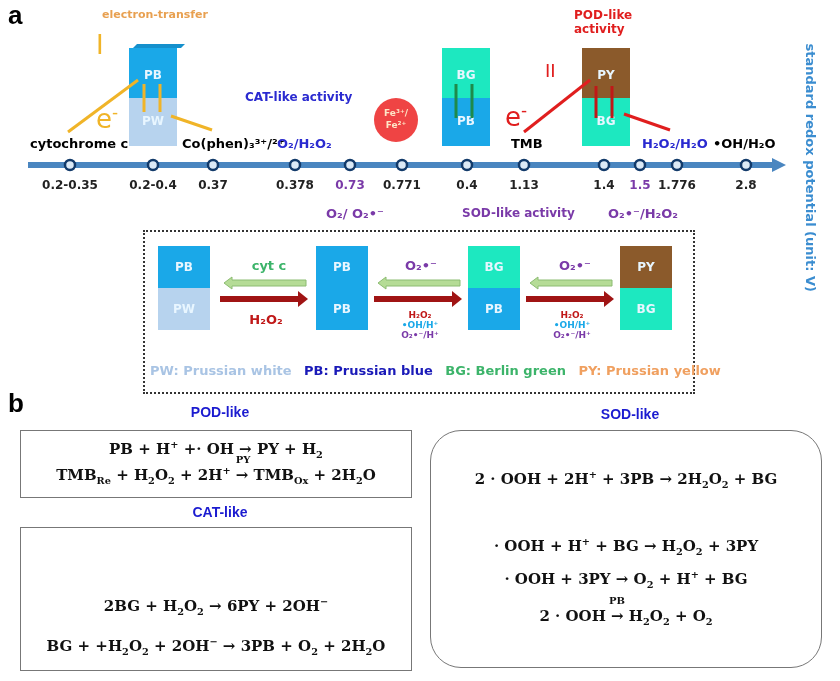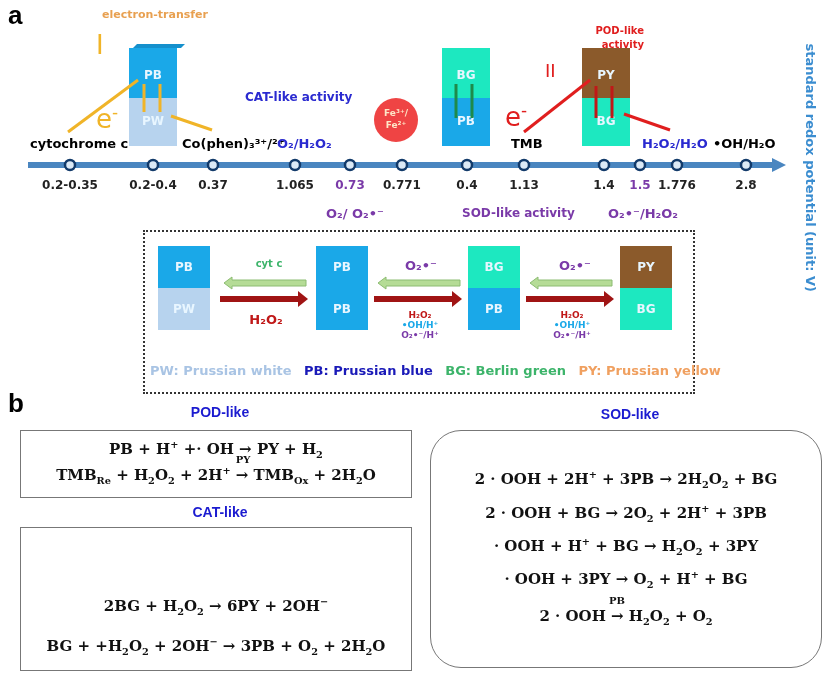--- a/index.html
+++ b/index.html
@@ -16,21 +16,21 @@
   .blk-label { position:absolute; left:0; right:0; text-align:center; color:#e8f6ff; font-family:"DejaVu Sans", sans-serif; font-weight:bold; font-size:12px; }
   .legend span { font-family:"DejaVu Sans", sans-serif; font-weight:bold; font-size:13px; margin-right:8px; }
 </style>
 </head>
 <body>
 
 <div class="abs panel-label" style="left:8px;top:0px;">a</div>
 
 <div class="abs cal" style="left:102px;top:8px;font-size:11px;color:#e8a050;">electron-transfer</div>
 
-<div class="abs cal" style="left:574px;top:24px;width:70px;font-size:10px;color:#e01e1e;text-align:right;line-height:14px;">POD-like activity</div>
+<div class="abs cal" style="left:574px;top:8px;width:70px;font-size:12px;color:#e01e1e;text-align:left;line-height:14px;">POD-like activity</div>
 
 <div class="abs cal" style="left:245px;top:90px;font-size:12px;color:#2a2ad0;">CAT-like activity</div>
 
 <div class="abs cal" style="left:462px;top:206px;font-size:12px;color:#7a3aa8;">SOD-like activity</div>
 
 <div class="abs" style="left:96px;top:30px;font-size:26px;color:#f0b428;font-family:'DejaVu Sans',sans-serif;">I</div>
 <div class="abs" style="left:96px;top:102px;font-size:26px;color:#f0b428;font-family:'DejaVu Sans',sans-serif;"><span>e</span><sup>-</sup></div>
 
 <div class="abs" style="left:545px;top:60px;font-size:18px;color:#e01e1e;font-family:'DejaVu Sans',sans-serif;">II</div>
 <div class="abs" style="left:505px;top:100px;font-size:26px;color:#e01e1e;font-family:'DejaVu Sans',sans-serif;"><span>e</span><sup>-</sup></div>
@@ -105,21 +105,21 @@
 <div class="abs couple" style="left:182px;top:136px;"><span>Co(phen)₃³⁺/²⁺</span></div>
 <div class="abs couple" style="left:277px;top:136px;color:#2a2ad0;"><span>O₂/H₂O₂</span></div>
 <div class="abs couple" style="left:511px;top:136px;"><span>TMB</span></div>
 <div class="abs couple" style="left:642px;top:136px;color:#2a2ad0;"><span>H₂O₂/H₂O</span></div>
 <div class="abs couple" style="left:713px;top:136px;"><span>•OH/H₂O</span></div>
 
 <div id="tick-row">
     <div class="abs val" style="left: 35px; top: 178px; width: 70px; color: rgb(34, 34, 34);">0.2-0.35</div>
     <div class="abs val" style="left: 118px; top: 178px; width: 70px; color: rgb(34, 34, 34);">0.2-0.4</div>
     <div class="abs val" style="left: 178px; top: 178px; width: 70px; color: rgb(34, 34, 34);">0.37</div>
-    <div class="abs val" style="left: 260px; top: 178px; width: 70px; color: rgb(34, 34, 34);">1.065</div>
+    <div class="abs val" style="left: 260px; top: 178px; width: 70px; color: rgb(34, 34, 34);">0.378</div>
     <div class="abs val" style="left: 315px; top: 178px; width: 70px; color: rgb(122, 58, 168);">0.73</div>
     <div class="abs val" style="left: 367px; top: 178px; width: 70px; color: rgb(34, 34, 34);">0.771</div>
     <div class="abs val" style="left: 432px; top: 178px; width: 70px; color: rgb(34, 34, 34);">0.4</div>
     <div class="abs val" style="left: 489px; top: 178px; width: 70px; color: rgb(34, 34, 34);">1.13</div>
     <div class="abs val" style="left: 569px; top: 178px; width: 70px; color: rgb(34, 34, 34);">1.4</div>
     <div class="abs val" style="left: 605px; top: 178px; width: 70px; color: rgb(122, 58, 168);">1.5</div>
     <div class="abs val" style="left: 642px; top: 178px; width: 70px; color: rgb(34, 34, 34);">1.776</div>
     <div class="abs val" style="left: 711px; top: 178px; width: 70px; color: rgb(34, 34, 34);">2.8</div>
   </div>
 
@@ -170,21 +170,21 @@
   <polygon points="224,283 232,277 232,280 306,280 306,286 232,286 232,289" fill="#b5dc96" stroke="#8cbc72"></polygon>
   <polygon points="220,296 298,296 298,291 308,299 298,307 298,302 220,302" fill="#a01414"></polygon>
 
   <polygon points="378,283 386,277 386,280 460,280 460,286 386,286 386,289" fill="#b5dc96" stroke="#8cbc72"></polygon>
   <polygon points="374,296 452,296 452,291 462,299 452,307 452,302 374,302" fill="#a01414"></polygon>
 
   <polygon points="530,283 538,277 538,280 612,280 612,286 538,286 538,289" fill="#b5dc96" stroke="#8cbc72"></polygon>
   <polygon points="526,296 604,296 604,291 614,299 604,307 604,302 526,302" fill="#a01414"></polygon>
 </svg>
 
-<div class="abs cal" style="left:234px;top:258px;width:70px;text-align:center;font-size:10px;color:#3cb46a;">cyt c</div>
+<div class="abs cal" style="left:234px;top:258px;width:70px;text-align:center;font-size:13px;color:#3cb46a;">cyt c</div>
 <div class="abs cal" style="left:226px;top:312px;width:80px;text-align:center;font-size:13px;color:#c01818;">H₂O₂</div>
 
 <div class="abs cal" style="left:386px;top:258px;width:70px;text-align:center;font-size:13px;color:#7a3aa8;">O₂•⁻</div>
 <div class="abs cal" style="left:378px;top:310px;width:84px;text-align:center;font-size:9px;line-height:10px;">
   <div style="color:#c01818;">H₂O₂</div>
   <div style="color:#1aa8e8;">•OH/H⁺</div>
   <div style="color:#7a3aa8;">O₂•⁻/H⁺</div>
 </div>
 
 <div class="abs cal" style="left:540px;top:258px;width:70px;text-align:center;font-size:13px;color:#7a3aa8;">O₂•⁻</div>
@@ -211,17 +211,16 @@
 
 <div class="box-title" style="left:150px;top:504px;width:140px;">CAT-like</div>
 <div class="eqbox" style="left:20px;top:527px;width:390px;height:142px;">
   <div class="eq" style="top:44px;margin-top:24px;">2BG + H<sub>2</sub>O<sub>2</sub> → 6PY + 2OH<sup>−</sup></div>
   <div class="eq" style="top:108px;">BG + +H<sub>2</sub>O<sub>2</sub> + 2OH<sup>−</sup> → 3PB + O<sub>2</sub> + 2H<sub>2</sub>O</div>
 </div>
 
 <div class="box-title" style="left:560px;top:406px;width:140px;">SOD-like</div>
 <div class="eqbox" style="left:430px;top:430px;width:390px;height:236px;border-radius:31px;">
   <div class="eq" style="top:38px;">2 · OOH + 2H<sup>+</sup> + 3PB → 2H<sub>2</sub>O<sub>2</sub> + BG</div>
-  <div class="eq" style="top:72px;">2 · OOH + BG → 2O<sub>2</sub> + 2H<sup>+</sup> + 3PB</div>
   <div class="eq" style="top:105px;">· OOH + H<sup>+</sup> + BG → H<sub>2</sub>O<sub>2</sub> + 3PY</div>
   <div class="eq" style="top:138px;">· OOH + 3PY → O<sub>2</sub> + H<sup>+</sup> + BG</div>
   <div class="eq" style="top:176px;">2 · OOH <span style="position:relative;display:inline-block;">→<span style="position:absolute;left:-2px;top:-12px;font-size:10px;">PB</span></span> H<sub>2</sub>O<sub>2</sub> + O<sub>2</sub></div>
 </div>
 
 </body></html>

